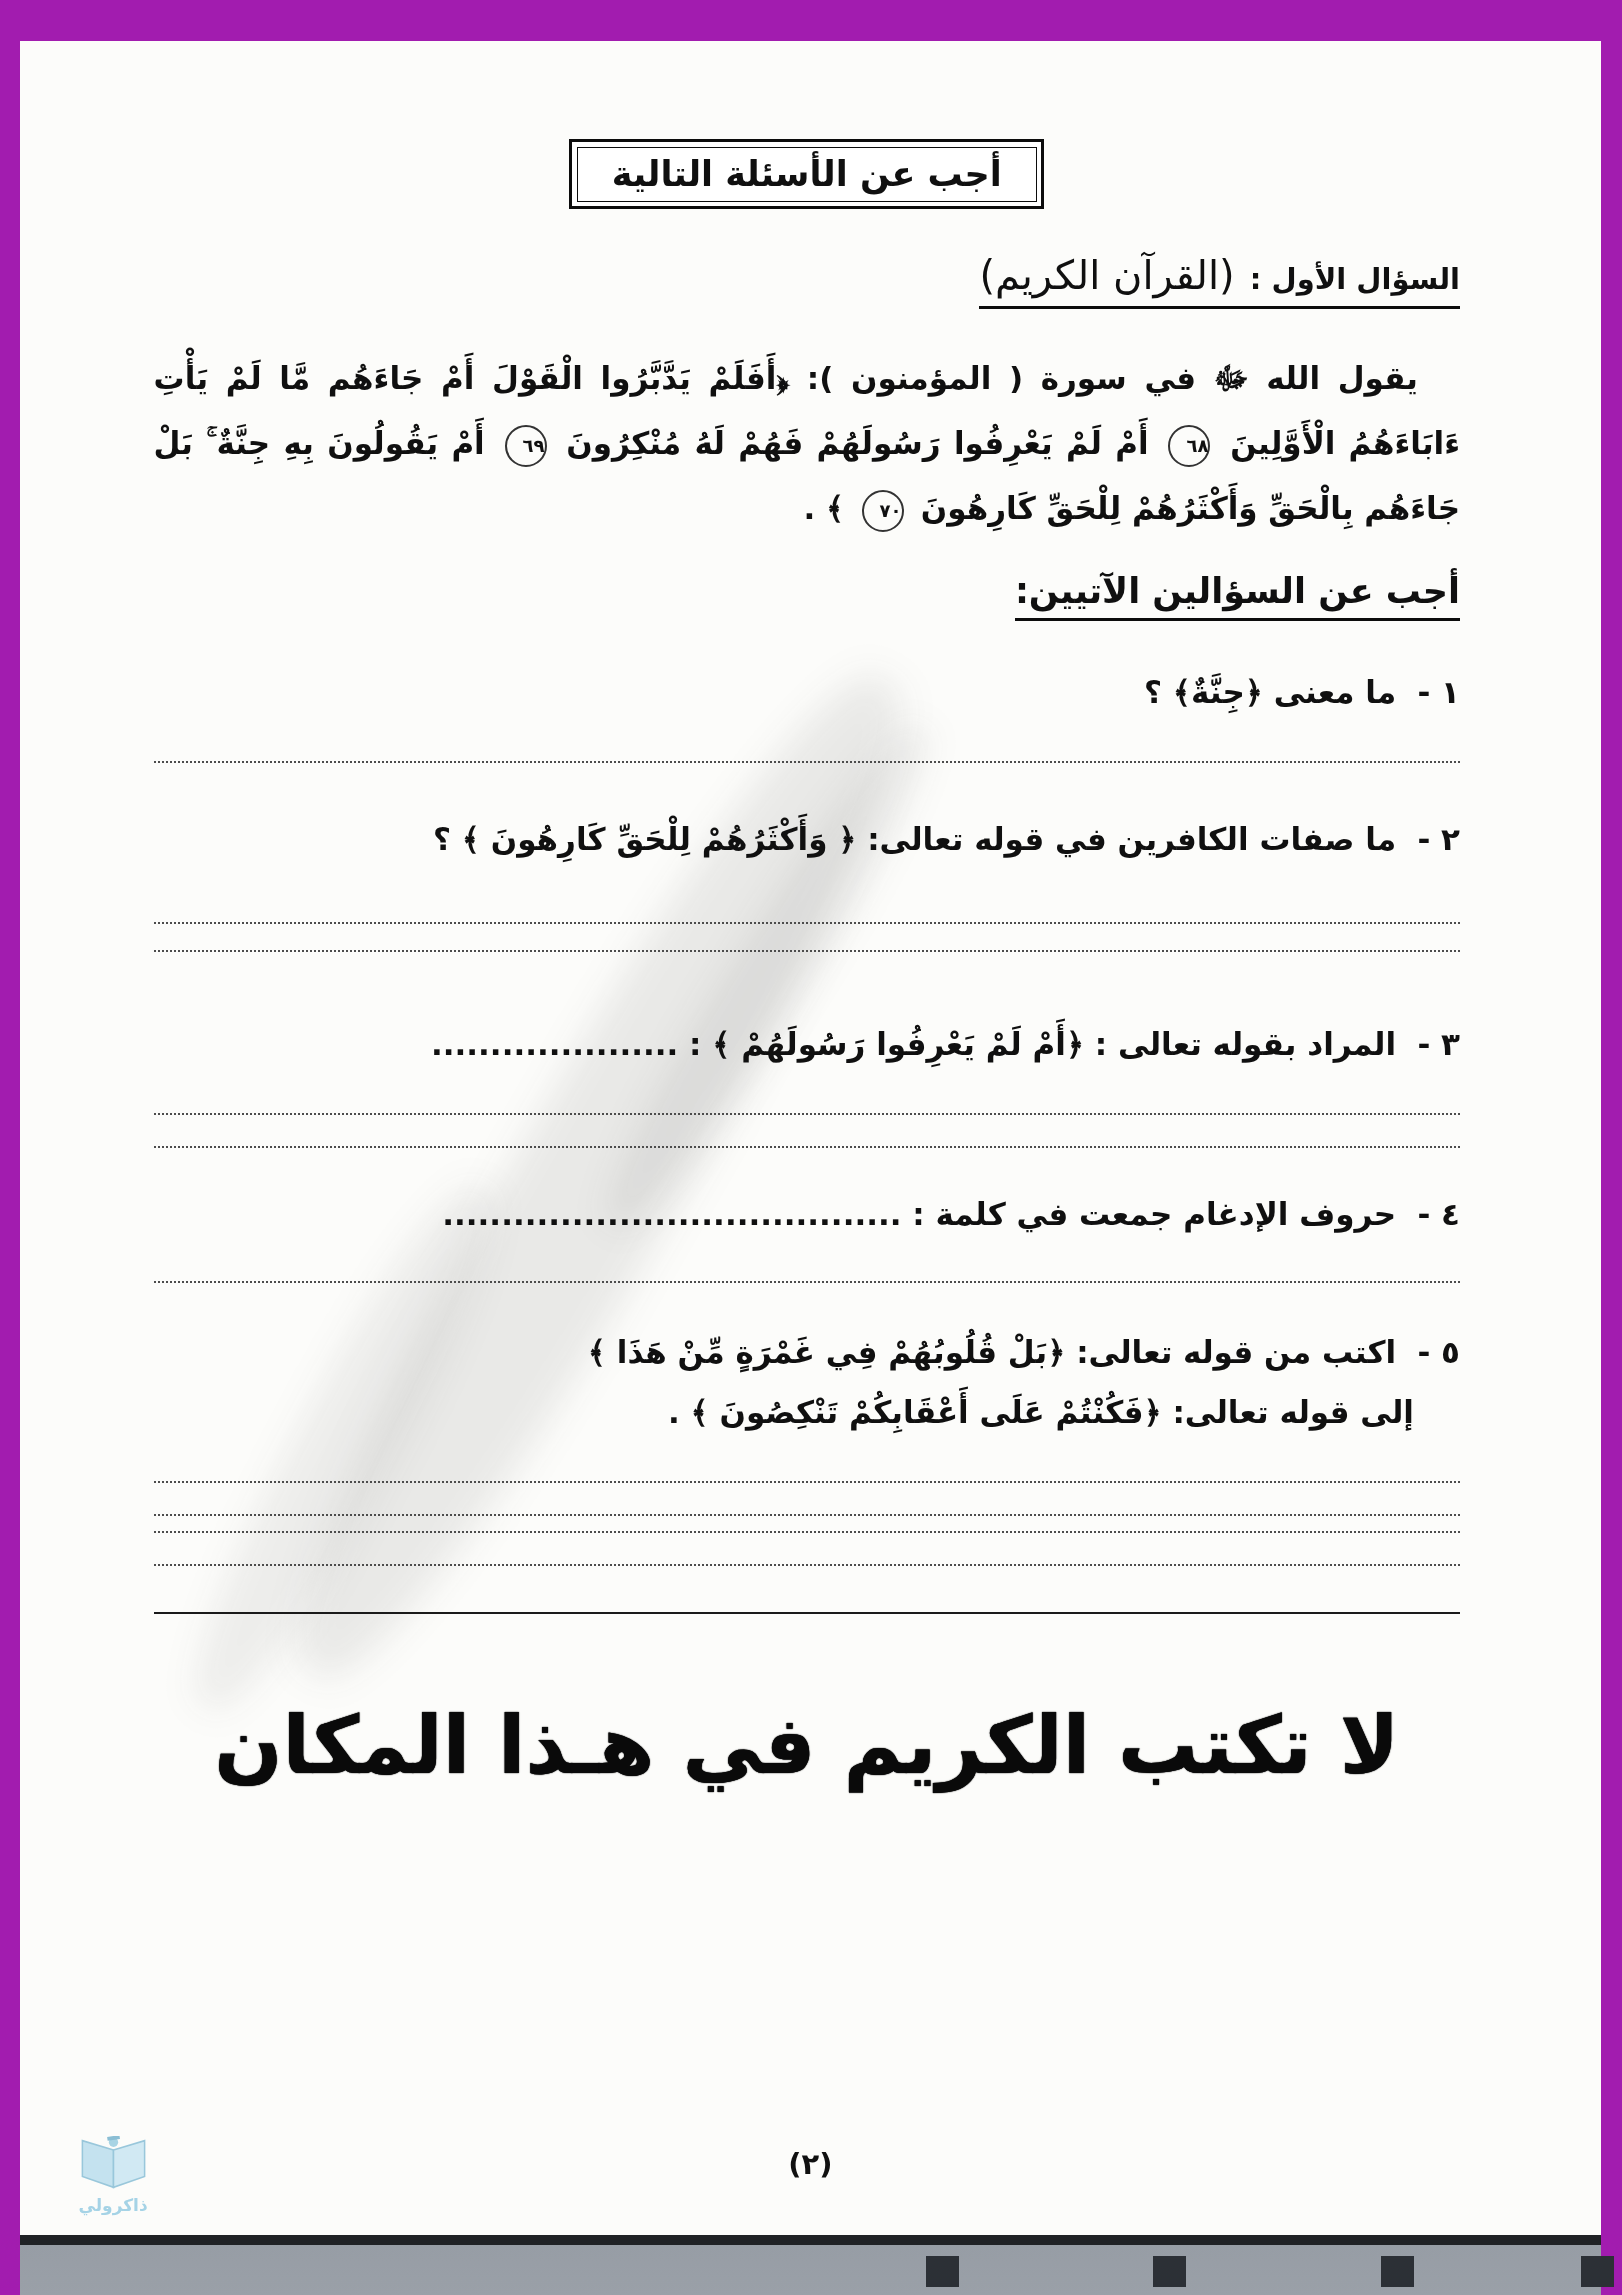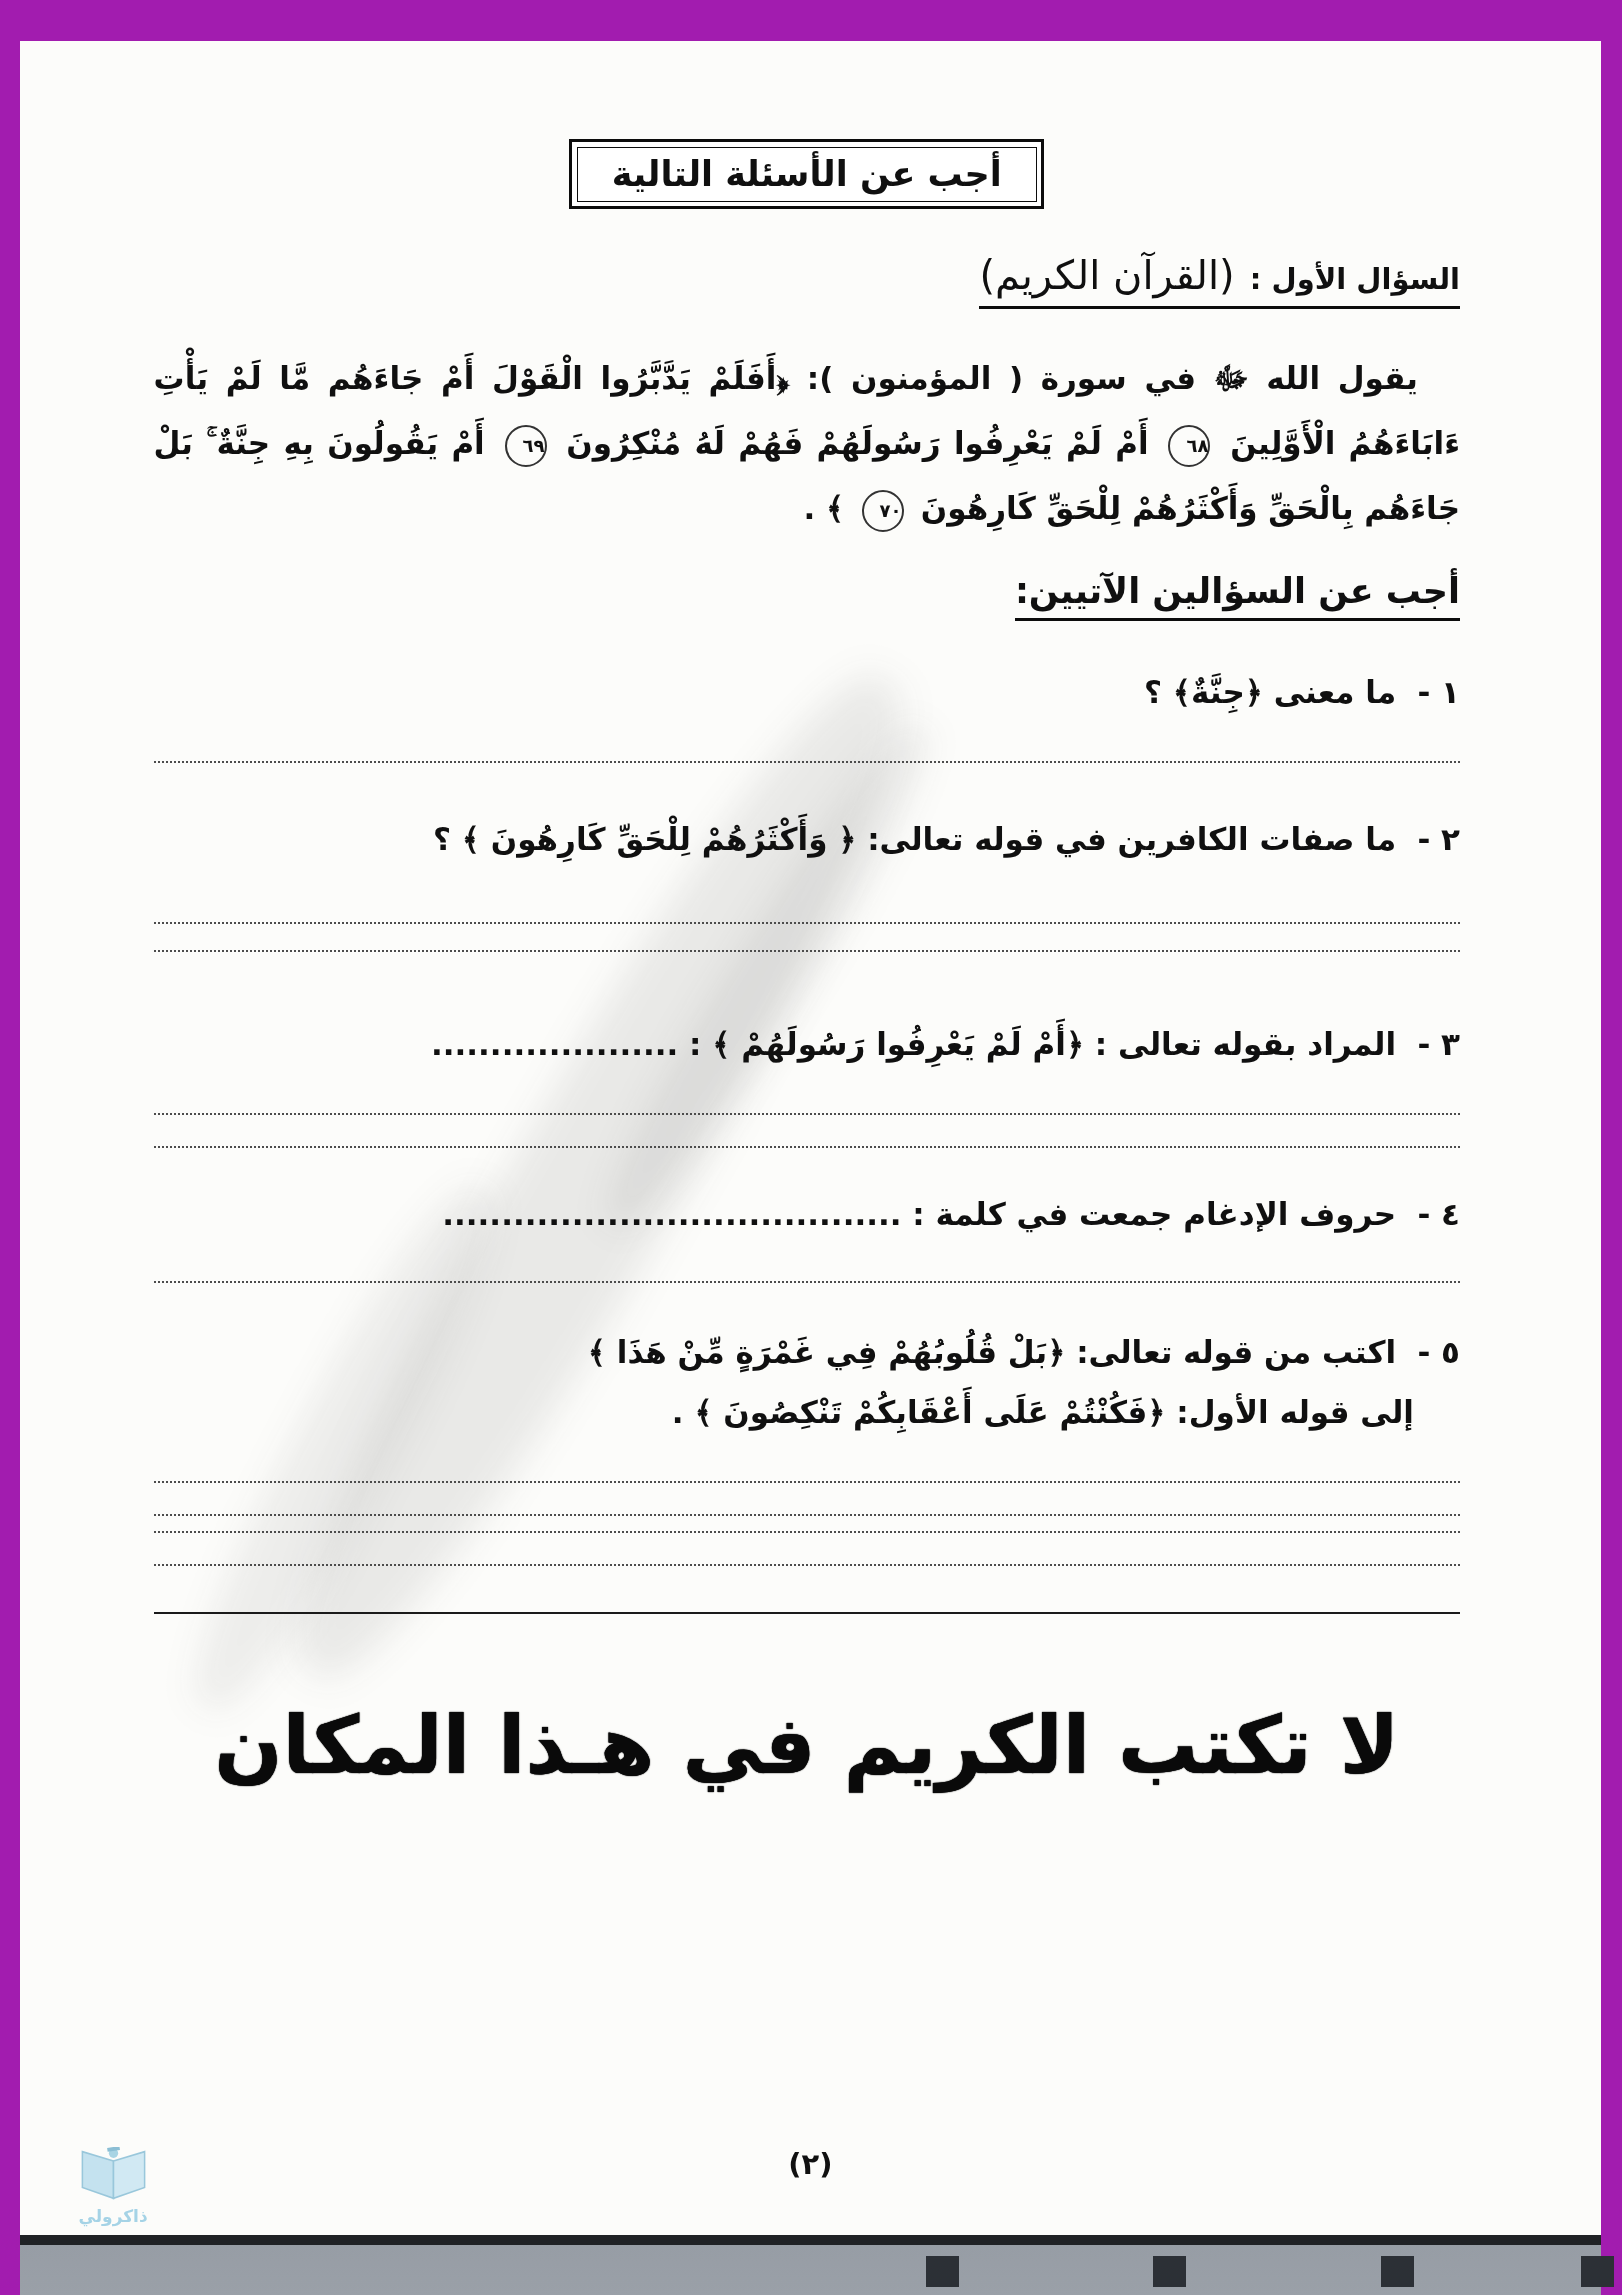--- a/index.html
+++ b/index.html
@@ -85,21 +85,21 @@
     text-shadow:0 0 0.7px #0a0a0a, 0 0 1.3px #0a0a0a;
   }
 
   .page-number {
     position:absolute; bottom:54px; left:50%; transform:translateX(-50%);
     font-size:29px; font-weight:bold;
   }
 
   
   .logo {
-    position:absolute; left:38px; bottom:9px; width:111px;
+    position:absolute; left:38px; bottom:20px; width:111px;
     text-align:center; opacity:0.9;
   }
   .logo-text { font-size:17px; font-weight:bold; color:#9ccfe4; margin-top:1.3px; }
 
   
   .bottom-strip {
     position:absolute; left:19.6px; right:21px; bottom:0; height:60px;
     background:linear-gradient(180deg,#202225 0%, #202225 16%, #979da5 16%, #9aa0a8 100%);
   }
   .artifact {
@@ -178,21 +178,21 @@
         <span> حروف الإدغام جمعت في كلمة : .......................................</span>
       </div>
       <div class="dots mb60"></div>
 
       <div class="q-row">
         <span class="q-num">٥ -</span>
         <span> اكتب من قوله تعالى: </span>
         <span class="q-quote">﴿بَلْ قُلُوبُهُمْ فِي غَمْرَةٍ مِّنْ هَذَا ﴾</span>
       </div>
       <div class="q-row q5-line2 mb60">
-        <span>إلى قوله الأول: </span>
+        <span>إلى قوله تعالى: </span>
         <span class="q-quote">﴿فَكُنْتُمْ عَلَى أَعْقَابِكُمْ تَنْكِصُونَ ﴾</span>
         <span> .</span>
       </div>
       <div class="dots"></div>
       <div class="dots mt48"></div>
       <div class="dots mt22"></div>
       <div class="dots mt48"></div>
 
       <div class="divider"></div>
 

